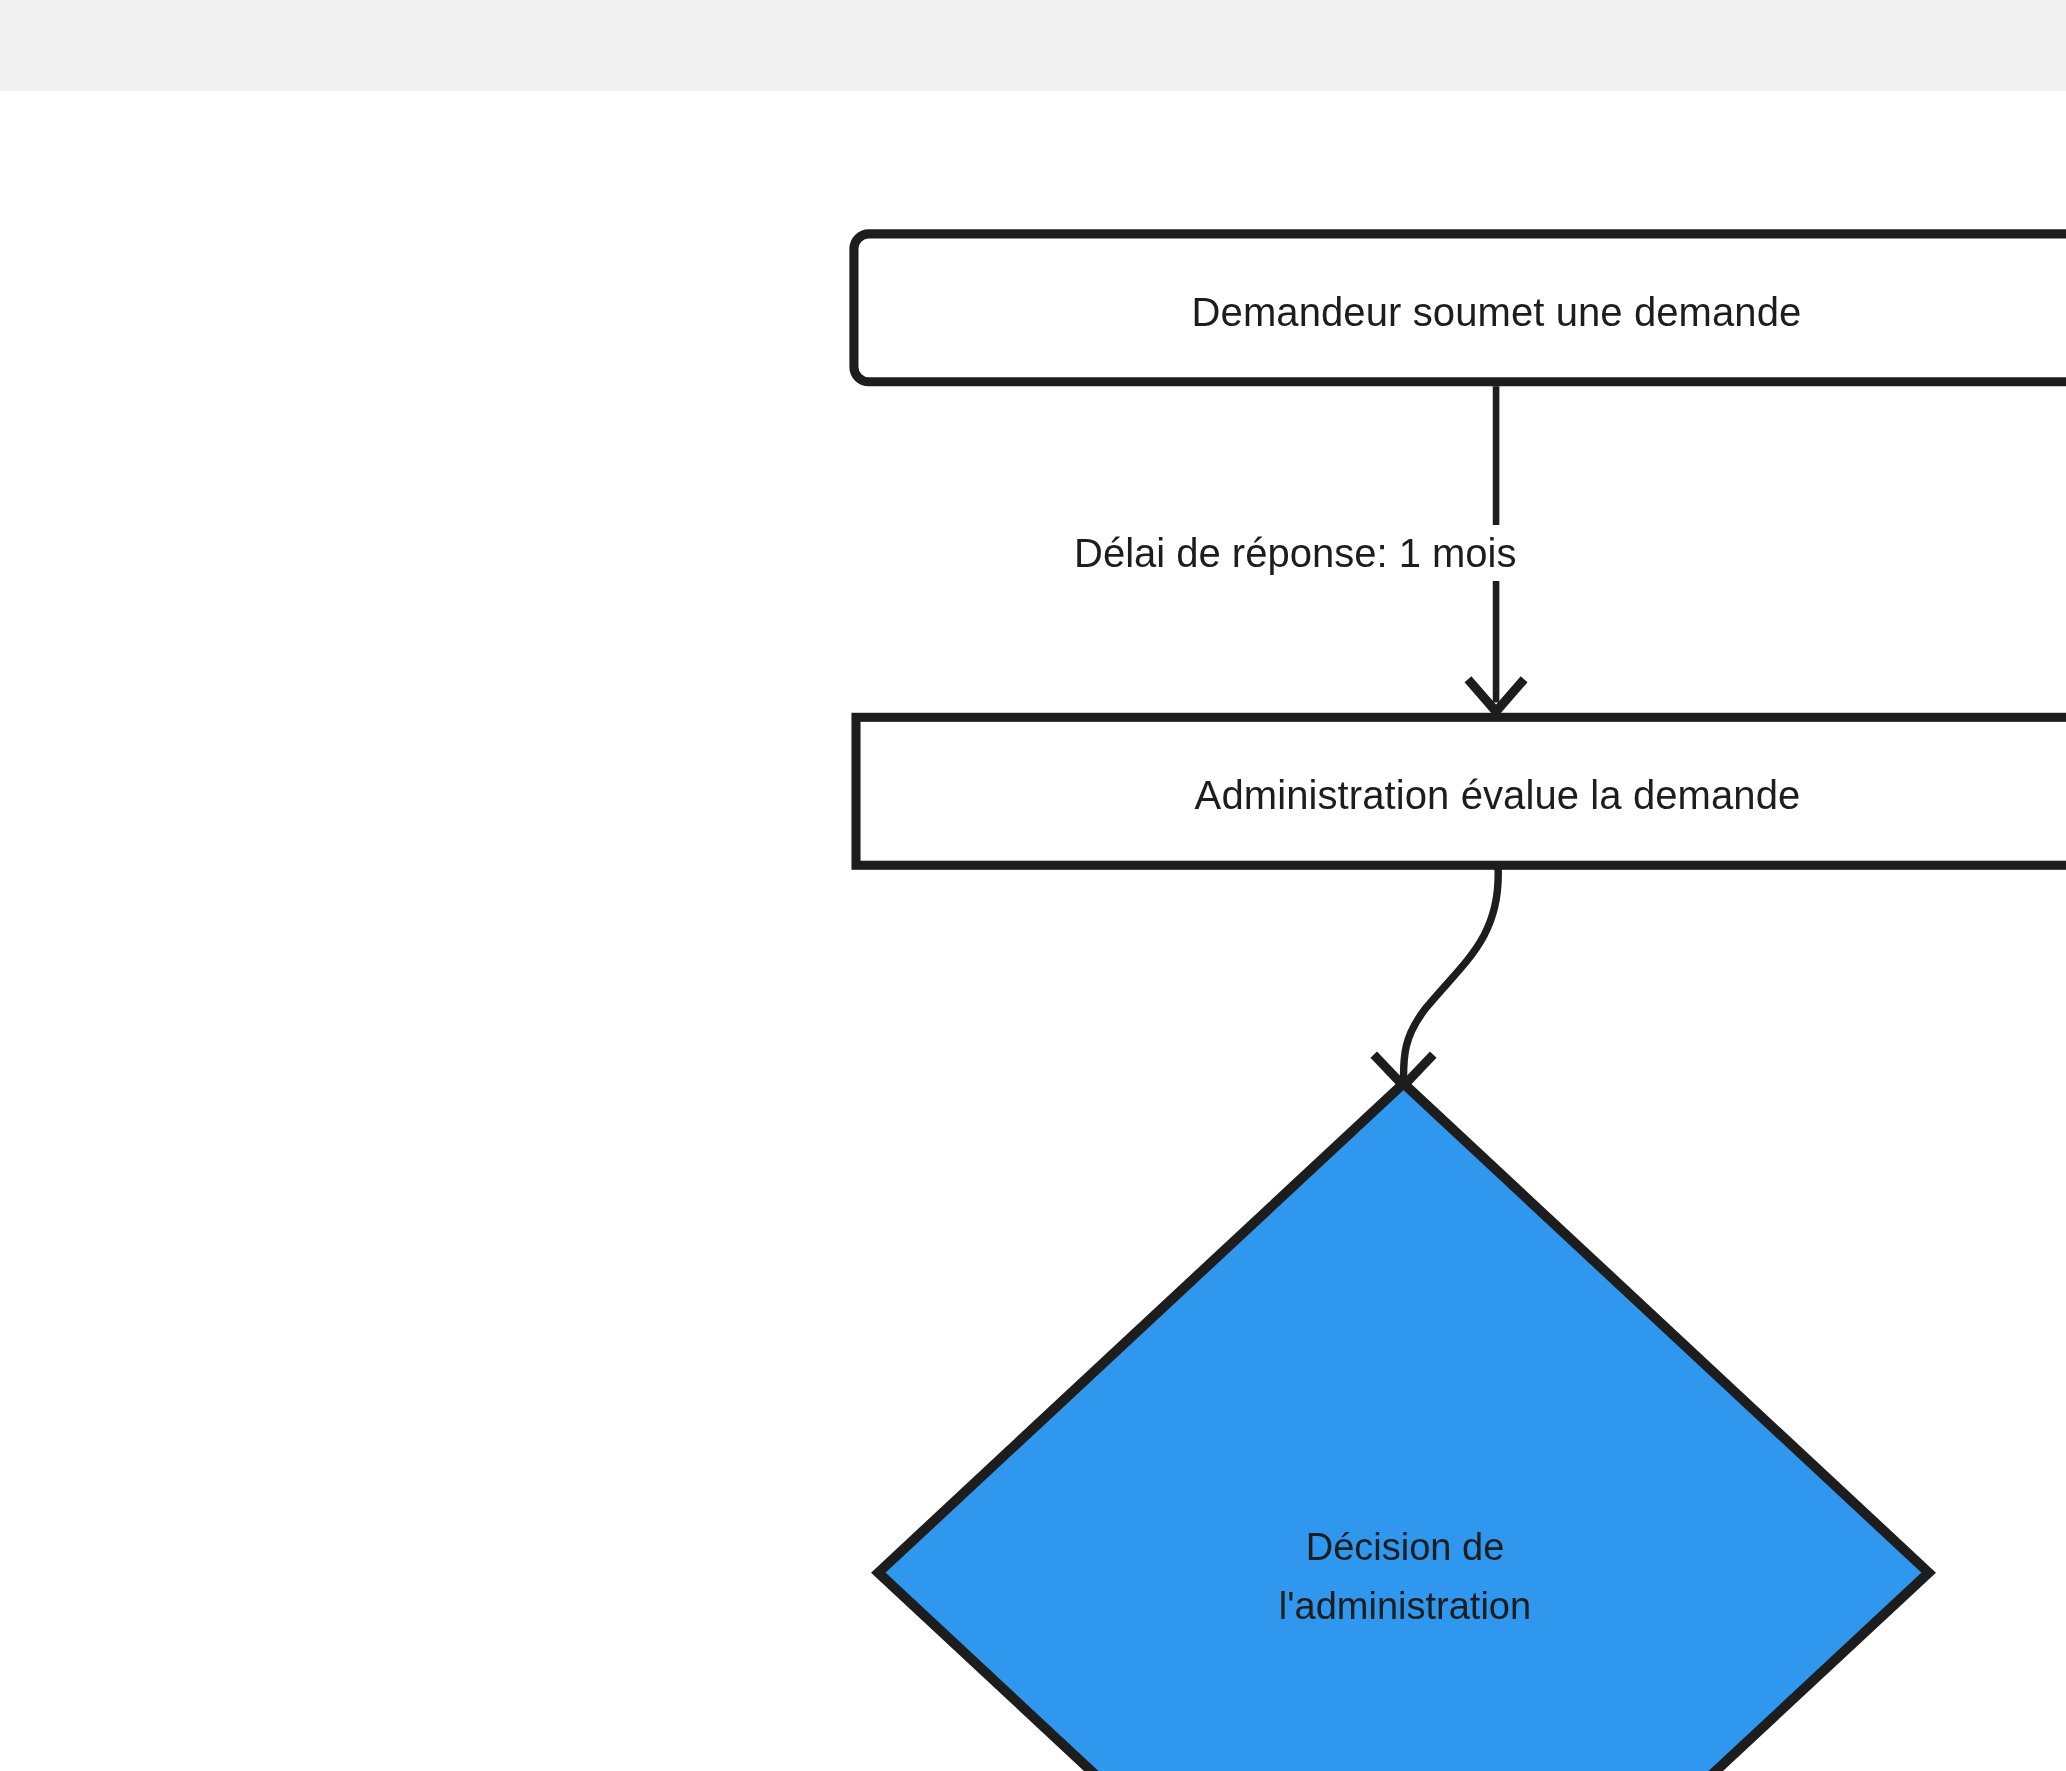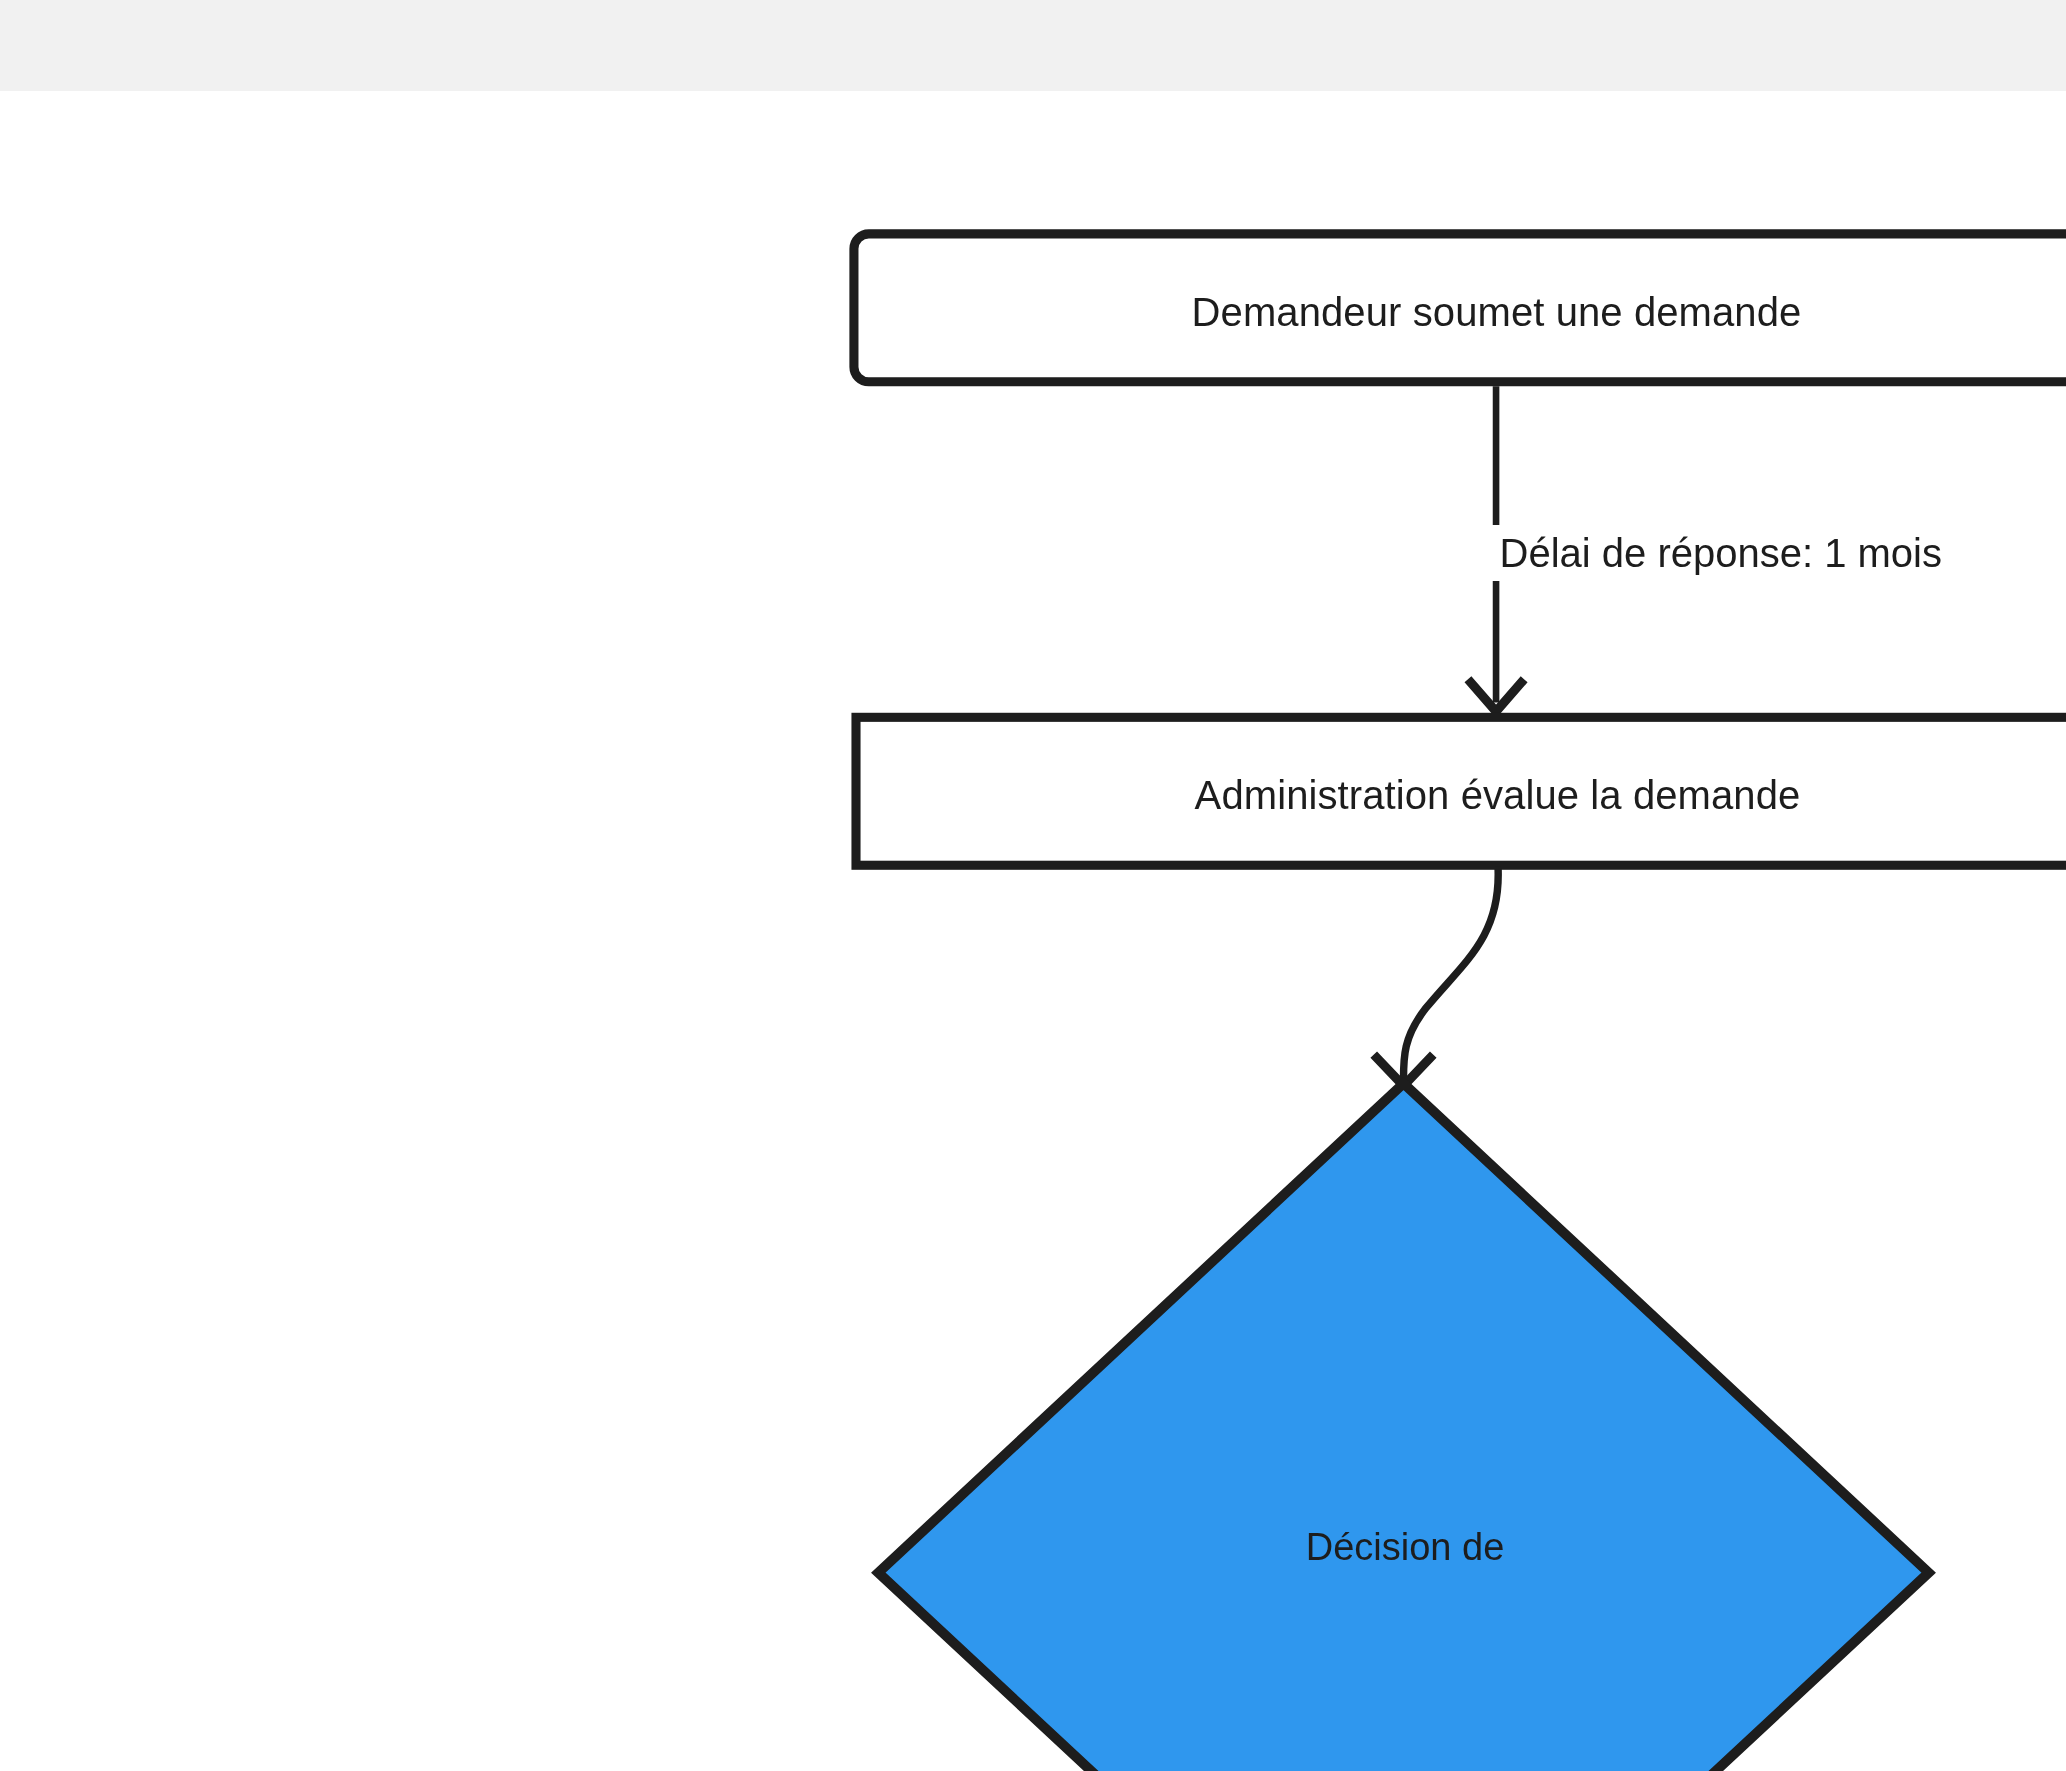--- a/index.html
+++ b/index.html
@@ -47,21 +47,21 @@
   #node2-text {
     left: 851px;
     top: 770px;
     width: 1293px;
   }
   #edge1-label {
     position: absolute;
     left: 1074px;
     top: 525px;
     width: 868px;
-    text-align: right;
+    text-align: left;
     font-size: 40px;
     line-height: 1.28;
     color: #1d1d1d;
     background: #ffffff;
     padding: 2.5px 0;
     white-space: pre;
   }
   #decision-text {
     position: absolute;
     left: 1033px;
@@ -101,16 +101,17 @@
   </svg>
 
   <div class="node-text" id="node1-text">Demandeur soumet une demande</div>
 
   <div id="edge1-label">Délai de réponse: 1 mois</div>
 
   <div class="node-text" id="node2-text">Administration évalue la demande</div>
 
   <div id="decision-text">
     <span class="dec-line">Décision de</span>
+    <span class="dec-line">l'administration</span>
   </div>
 
 </div>
 
 
 </body></html>

